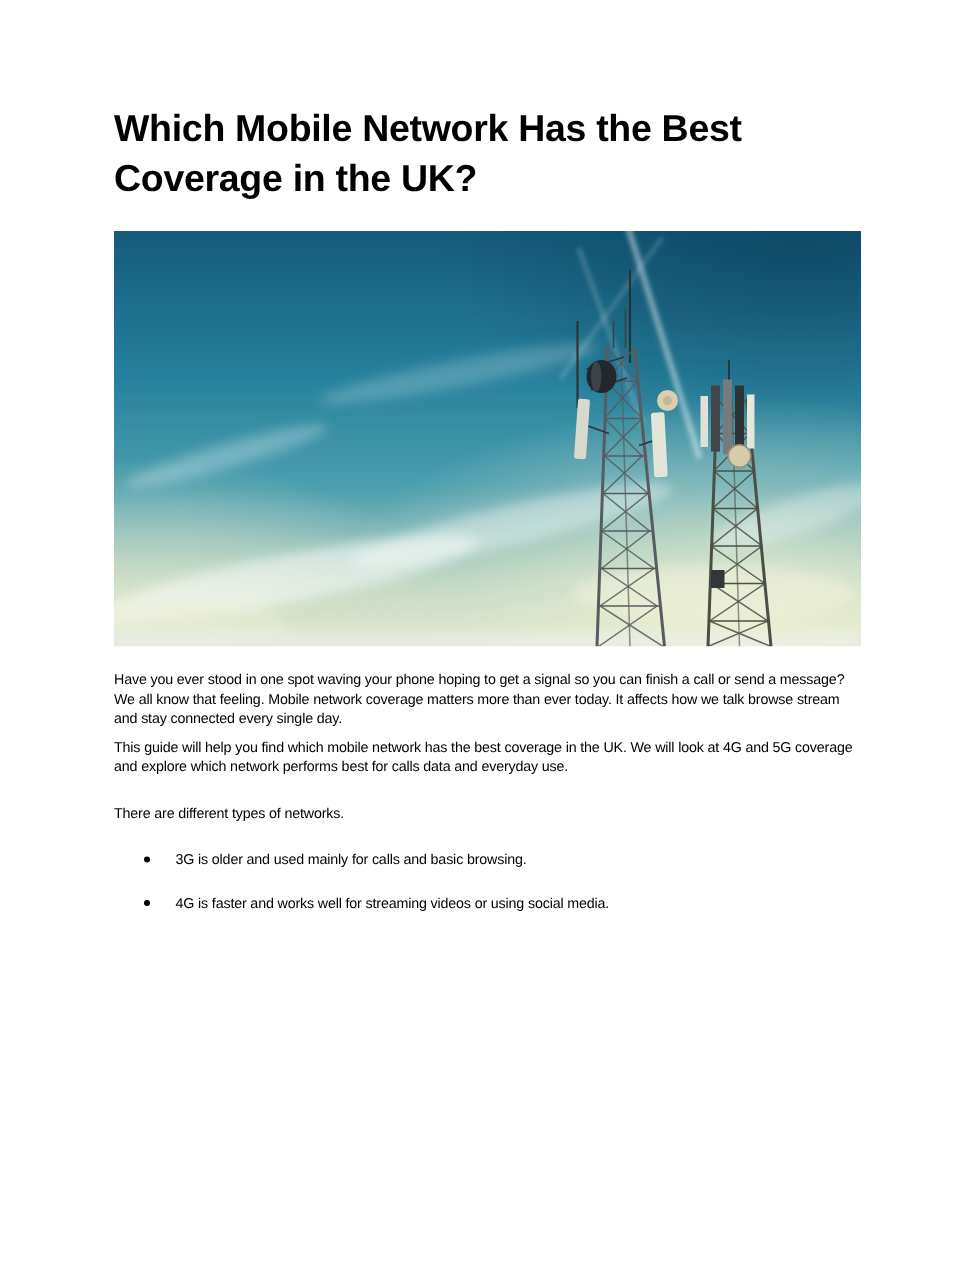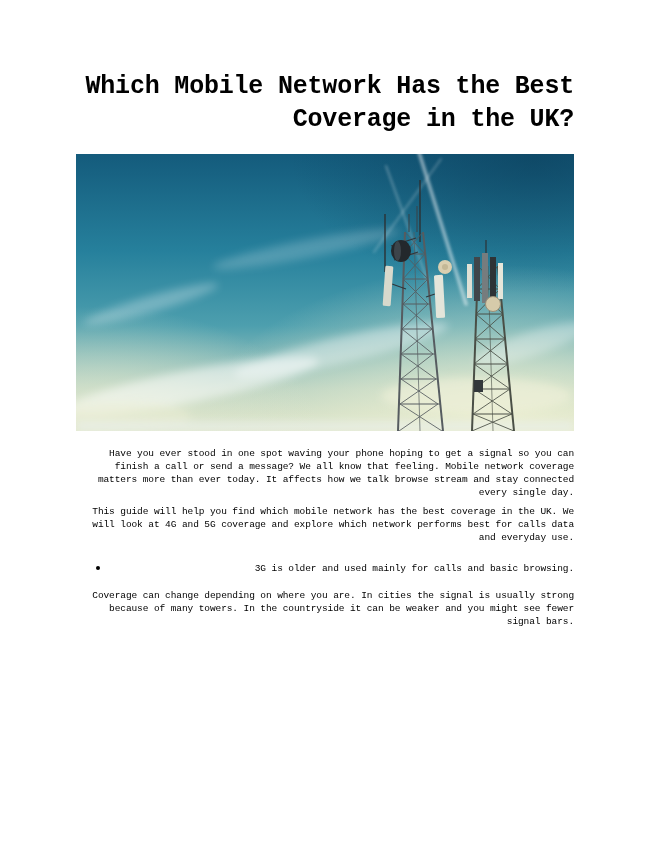--- a/index.html
+++ b/index.html
@@ -2,41 +2,40 @@
 <html><head>
 <meta charset="utf-8">
 <style>
   html,body{margin:0;padding:0;background:#fff;}
   .page{
     position:relative;
     width:650px;height:841px;
     background:#ffffff;
     box-sizing:border-box;
     padding:70px 76px 0 76px;
-    font-family:Liberation Mono, monospace;
+    font-family:Liberation Sans, sans-serif;
     color:#000;
     overflow:hidden;
-    text-align:right;
   }
   h1{
     font-size:25px;line-height:33px;font-weight:bold;
     letter-spacing:-0.2px;
     margin:0 0 18px 0;color:#000;
   }
   h2{
     font-size:19px;line-height:22px;font-weight:bold;
     letter-spacing:-0.2px;
     margin:0 0 12px 0;color:#000;
   }
   p,li{
     font-size:9.5px;line-height:13px;letter-spacing:-0.1px;
     color:#000;
   }
   .p1{margin:0 0 6px 0;}
-  .p2{margin:0 0 18px 16px;}
+  .p2{margin:0 0 18px 0;}
   .p3{margin:0 0 9px 0;}
   .p4{margin:0 0 18px 0;}
   .p5{margin:0;}
   ul.bullets{margin:0;padding:0;list-style:none;}
   ul.bullets li{position:relative;padding-left:41px;margin:16px 0 14px 0;}
   ul.bullets li .dot{
     position:absolute;left:20px;top:4px;
     width:4px;height:4px;border-radius:50%;background:#000;
   }
   .hero{
@@ -176,23 +175,27 @@
       </g>
     </svg>
   </figure>
 
   <p class="p1">Have you ever stood in one spot waving your phone hoping to get a signal so you can finish a call or send a message? We all know that feeling. Mobile network coverage matters more than ever today. It affects how we talk browse stream and stay connected every single day.</p>
 
   <p class="p2">This guide will help you find which mobile network has the best coverage in the UK. We will look at 4G and 5G coverage and explore which network performs best for calls data and everyday use.</p>
 
 
 
+  <p class="p4">There are different types of networks.</p>
 
   <ul class="bullets">
     <li>
       <span class="dot"></span>
       <span>3G is older and used mainly for calls and basic browsing.</span>
     </li>
+    <li>
+      <span class="dot"></span>
+      <span>4G is faster and works well for streaming videos or using social media.</span>
+    </li>
   </ul>
 
-  <p class="p5">Coverage can change depending on where you are. In cities the signal is usually strong because of many towers. In the countryside it can be weaker and you might see fewer signal bars.</p>
 
 </div>
 
 </body></html>

